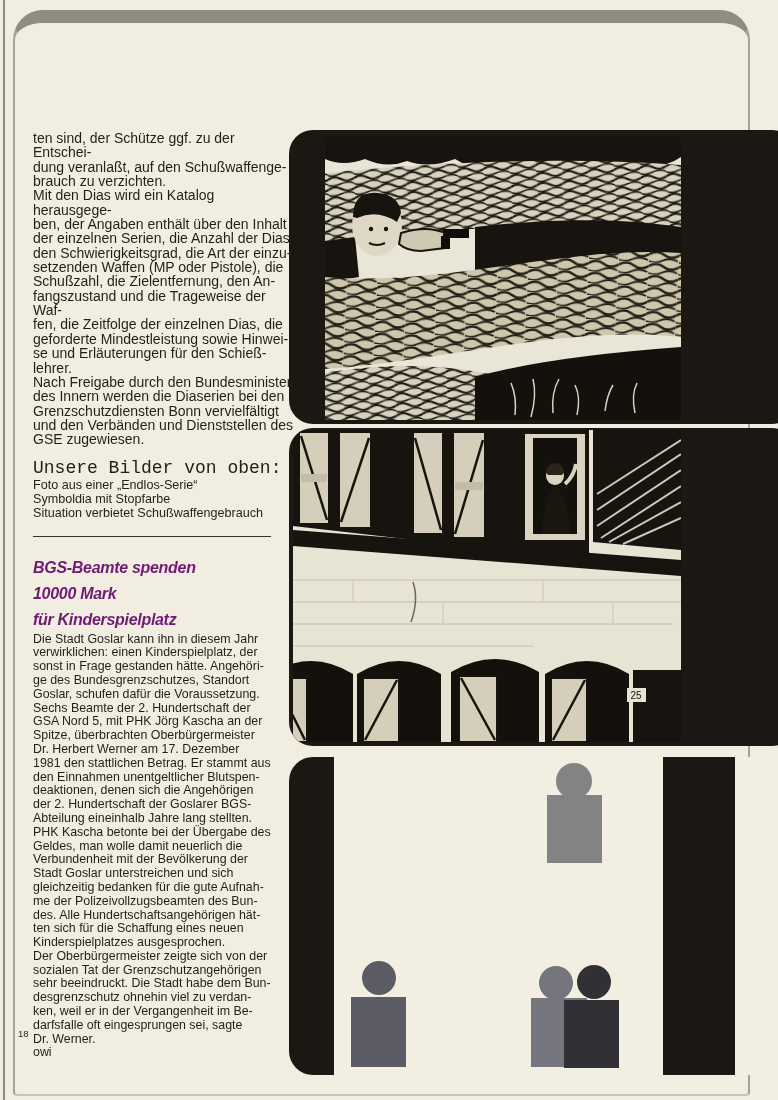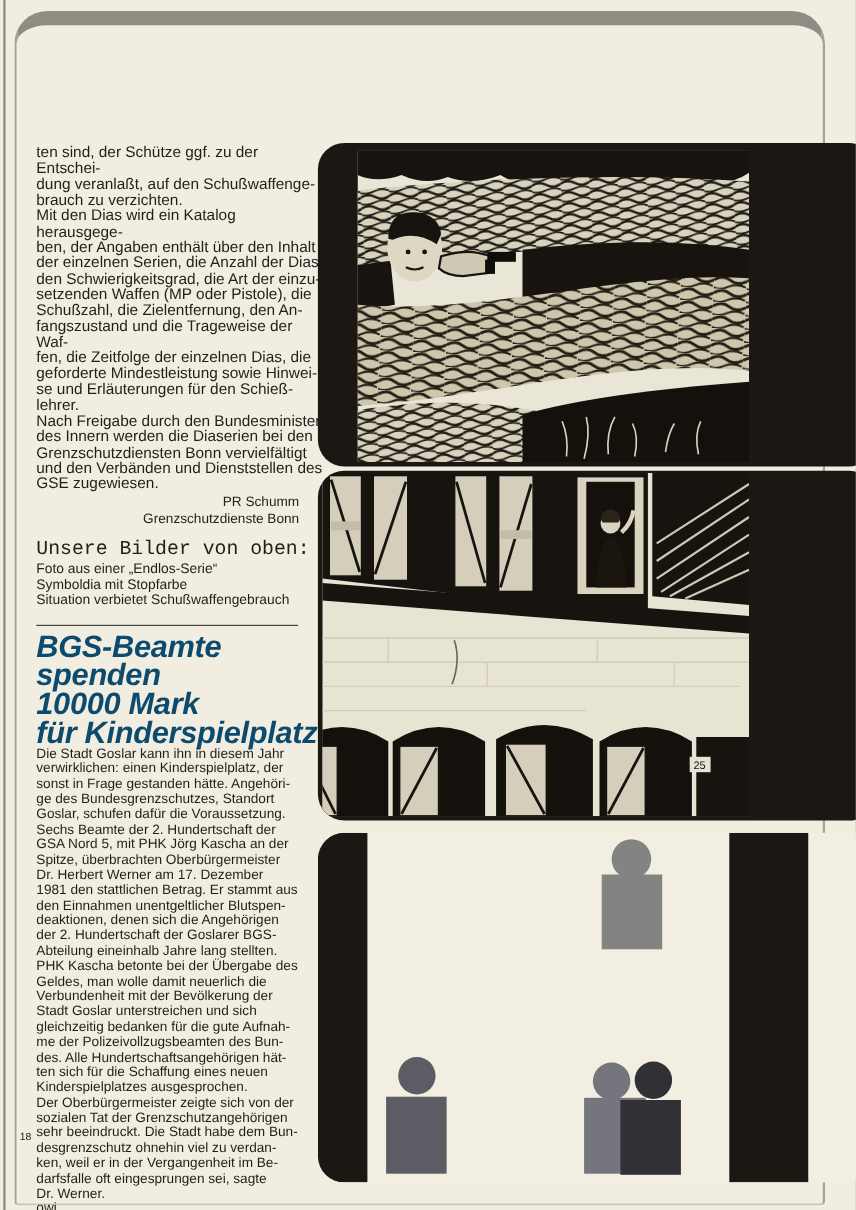--- a/index.html
+++ b/index.html
@@ -15,22 +15,22 @@
     border-radius:30px 30px 4px 4px;
   }
   .noise{position:absolute;left:762px;top:300px;width:2px;height:2px;background:#97978d;
     box-shadow:1px 60px #a0a096,-1px 160px #97978d,2px 340px #a0a096,0 520px #97978d,1px 640px #a0a096,-1px 700px #97978d;}
   .col{position:absolute;left:33px;top:131px;width:263px;}
   .toptext{font-size:14px;line-height:14.35px;white-space:pre-line;}
   .attribution{margin-top:2px;font-size:12.4px;line-height:15px;white-space:pre-line;text-align:right;padding-right:24px;}
   .intro{margin-top:11px;font-size:18px;font-family:Liberation Mono, monospace;}
   .caption{font-size:12.6px;}
   .rule{margin-top:16px;width:238px;border-top:1.7px solid #34322e;}
-  .headline{margin:6px 0 0 0;font-size:28px;line-height:26px;font-weight:bold;font-style:italic;
-    letter-spacing:-0.3px;white-space:pre-line;color:#0c4a6e;}
+  .headline{margin:18px 0 0 0;font-size:16px;line-height:26px;font-weight:bold;font-style:italic;
+    letter-spacing:-0.3px;white-space:pre-line;color:#701a75;}
   .bodytext{margin-top:0;font-size:12.4px;line-height:13.8px;white-space:pre-line;}
   .lastline{display:flex;justify-content:space-between;font-size:12.4px;line-height:13.8px;flex-direction:column;}
   .pagenum{position:absolute;left:18px;top:1028px;font-size:9.5px;}
   .panel{position:absolute;left:289px;width:507px;background:#1b1712;border-radius:24px;overflow:hidden;}
   #panel1{top:130px;height:294px;}
   #panel2{top:428px;height:318px;}
   #panel3{top:757px;height:318px;background:#f2efe2;}
   #panel1 svg{position:absolute;left:36px;top:7px;}
   #panel2 svg{position:absolute;left:4px;top:2px;}
   #panel3 svg{position:absolute;left:0;top:0;}
@@ -56,22 +56,20 @@
 fangszustand und die Trageweise der Waf-
 fen, die Zeitfolge der einzelnen Dias, die
 geforderte Mindestleistung sowie Hinwei-
 se und Erläuterungen für den Schieß-
 lehrer.
 Nach Freigabe durch den Bundesminister
 des Innern werden die Diaserien bei den
 Grenzschutzdiensten Bonn vervielfältigt
 und den Verbänden und Dienststellen des
 GSE zugewiesen.</div>
-    <div class="attribution">PR Schumm
-Grenzschutzdienste Bonn</div>
     <div class="intro">Unsere Bilder von oben:</div>
     <div class="caption">Foto aus einer „Endlos-Serie“</div>
     <div class="caption">Symboldia mit Stopfarbe</div>
     <div class="caption">Situation verbietet Schußwaffengebrauch</div>
     <div class="rule"></div>
     <h2 class="headline">BGS-Beamte spenden
 10000 Mark
 für Kinderspielplatz</h2>
     <div class="bodytext">Die Stadt Goslar kann ihn in diesem Jahr
 verwirklichen: einen Kinderspielplatz, der

